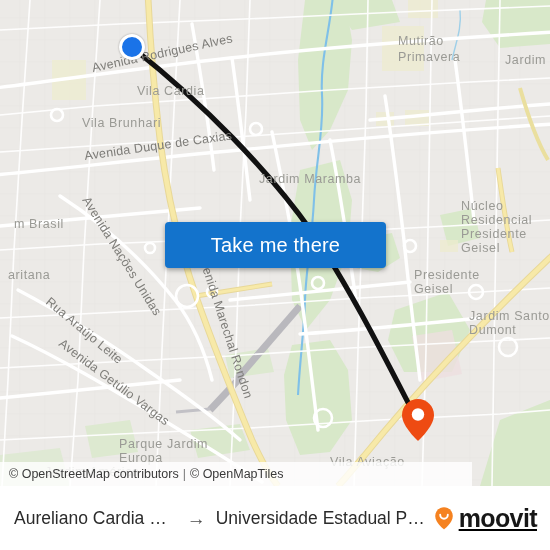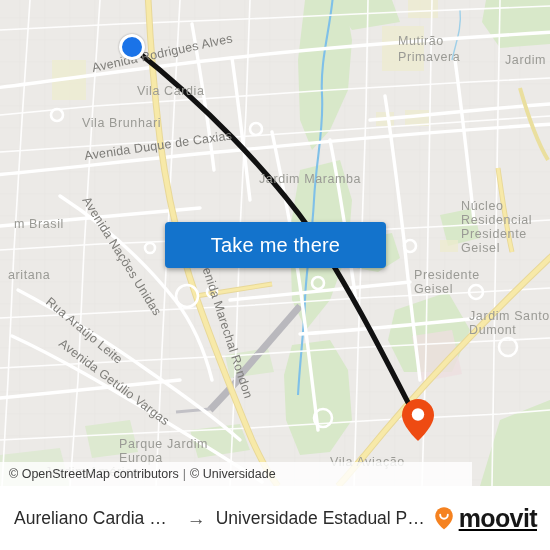--- a/index.html
+++ b/index.html
@@ -246,21 +246,21 @@
       </svg>
     </div>
 
     <div id="cta">
       <span>Take me there</span>
     </div>
 
     <div id="attrib">
       <span>© OpenStreetMap contributors</span>
       <span class="sep">|</span>
-      <span>© Universidade</span>
+      <span>© OpenMapTiles</span>
     </div>
   </div>
 
   <div id="footer">
     <div class="f-from">Aureliano Cardia Q...</div>
     <div class="f-arrow">→</div>
     <div class="f-to">Universidade Estadual Pauli...</div>
 
     <div id="brand">
       <svg width="26" height="26" viewBox="0 0 26 26">

